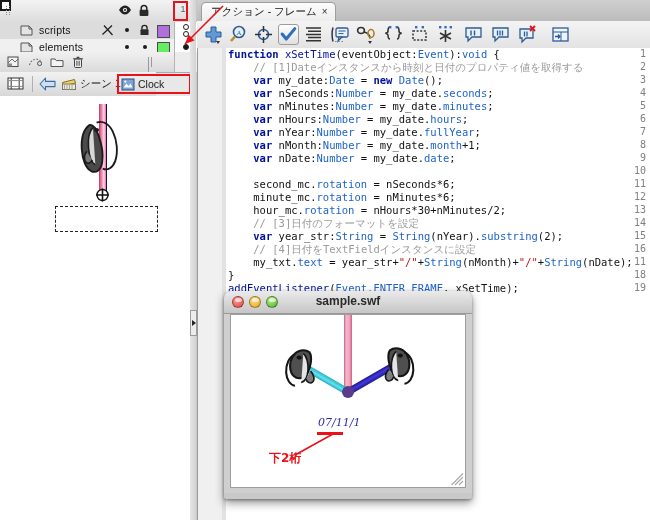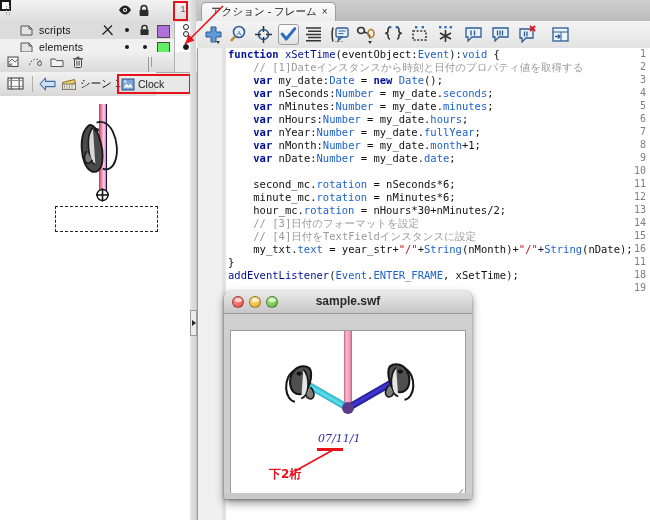--- a/index.html
+++ b/index.html
@@ -120,21 +120,21 @@
     border-radius:7px 7px 0 0;}
   .tl-dot{position:absolute;top:5px;width:12px;height:12px;border-radius:50%;
     border:1px solid rgba(0,0,0,.35);box-sizing:border-box;}
   .tl-dot::after{content:"";position:absolute;left:2px;top:1px;width:7px;height:4px;
     border-radius:50%;background:rgba(255,255,255,.65);}
   .dot-r{left:8px;background:radial-gradient(circle at 35% 30%,#ff9a92,#e0453c);}
   .dot-y{left:25px;background:radial-gradient(circle at 35% 30%,#ffe08a,#e8a317);}
   .dot-g{left:42px;background:radial-gradient(circle at 35% 30%,#b5f08a,#4fae2b);}
   .swf-title{position:absolute;left:0;top:3px;width:248px;text-align:center;
     font-size:12px;color:#2a2a2a;font-weight:bold;}
-  .swf-body{position:relative;width:236px;height:174px;margin:16px auto 0;background:#fff;
+  .swf-body{position:relative;width:236px;height:174px;margin:0 auto 0;background:#fff;
     border:1px solid #9d9d9d;box-sizing:border-box;overflow:hidden;}
   .grow{position:absolute;right:1px;bottom:1px;width:13px;height:13px;}
   .swf-foot{position:absolute;left:0;bottom:0;width:248px;height:6px;background:#c9c9c9;}
 
   .redline{position:absolute;background:#e8131a;}
   .badge2{position:absolute;font-size:12px;font-weight:bold;color:#e8131a;
     font-family:"DejaVu Sans","Liberation Sans",sans-serif;}
   .swftxt{position:absolute;font-size:11px;color:#2a2aa8;font-style:italic;
     font-family:"DejaVu Serif","Liberation Serif",serif;}
 
@@ -417,20 +417,21 @@
           <div class="cl"><span class="pl">    </span><span class="kw">var </span><span class="pl">nMinutes:</span><span class="typ">Number</span><span class="pl"> = my_date.</span><span class="typ">minutes</span><span class="pl">;</span></div>
           <div class="cl"><span class="pl">    </span><span class="kw">var </span><span class="pl">nHours:</span><span class="typ">Number</span><span class="pl"> = my_date.</span><span class="typ">hours</span><span class="pl">;</span></div>
           <div class="cl"><span class="pl">    </span><span class="kw">var </span><span class="pl">nYear:</span><span class="typ">Number</span><span class="pl"> = my_date.</span><span class="typ">fullYear</span><span class="pl">;</span></div>
           <div class="cl"><span class="pl">    </span><span class="kw">var </span><span class="pl">nMonth:</span><span class="typ">Number</span><span class="pl"> = my_date.</span><span class="typ">month</span><span class="pl">+1;</span></div>
           <div class="cl"><span class="pl">    </span><span class="kw">var </span><span class="pl">nDate:</span><span class="typ">Number</span><span class="pl"> = my_date.</span><span class="typ">date</span><span class="pl">;</span></div>
           <div class="cl"><span class="pl">    </span></div>
           <div class="cl"><span class="pl">    second_mc.</span><span class="typ">rotation</span><span class="pl"> = nSeconds*6;</span></div>
           <div class="cl"><span class="pl">    minute_mc.</span><span class="typ">rotation</span><span class="pl"> = nMinutes*6;</span></div>
           <div class="cl"><span class="pl">    hour_mc.</span><span class="typ">rotation</span><span class="pl"> = nHours*30+nMinutes/2;</span></div>
           <div class="cl"><span class="pl">    </span><span class="cm">// [3]日付のフォーマットを設定</span></div>
+          <div class="cl"><span class="pl">    </span><span class="kw">var </span><span class="pl">year_str:</span><span class="typ">String</span><span class="pl"> = </span><span class="typ">String</span><span class="pl">(nYear).</span><span class="typ">substring</span><span class="pl">(2);</span></div>
           <div class="cl"><span class="pl">    </span><span class="cm">// [4]日付をTextFieldインスタンスに設定</span></div>
           <div class="cl"><span class="pl">    my_txt.</span><span class="typ">text</span><span class="pl"> = year_str+</span><span class="st">"/"</span><span class="pl">+</span><span class="typ">String</span><span class="pl">(nMonth)+</span><span class="st">"/"</span><span class="pl">+</span><span class="typ">String</span><span class="pl">(nDate);</span></div>
           <div class="cl"><span class="pl">}</span></div>
           <div class="cl"><span class="fn">addEventListener</span><span class="pl">(</span><span class="typ">Event</span><span class="pl">.</span><span class="typ">ENTER_FRAME</span><span class="pl">, xSetTime);</span></div>
         </div>
     </div>
   </div>
 
   <div id="swf">
     <div class="swf-tb">

